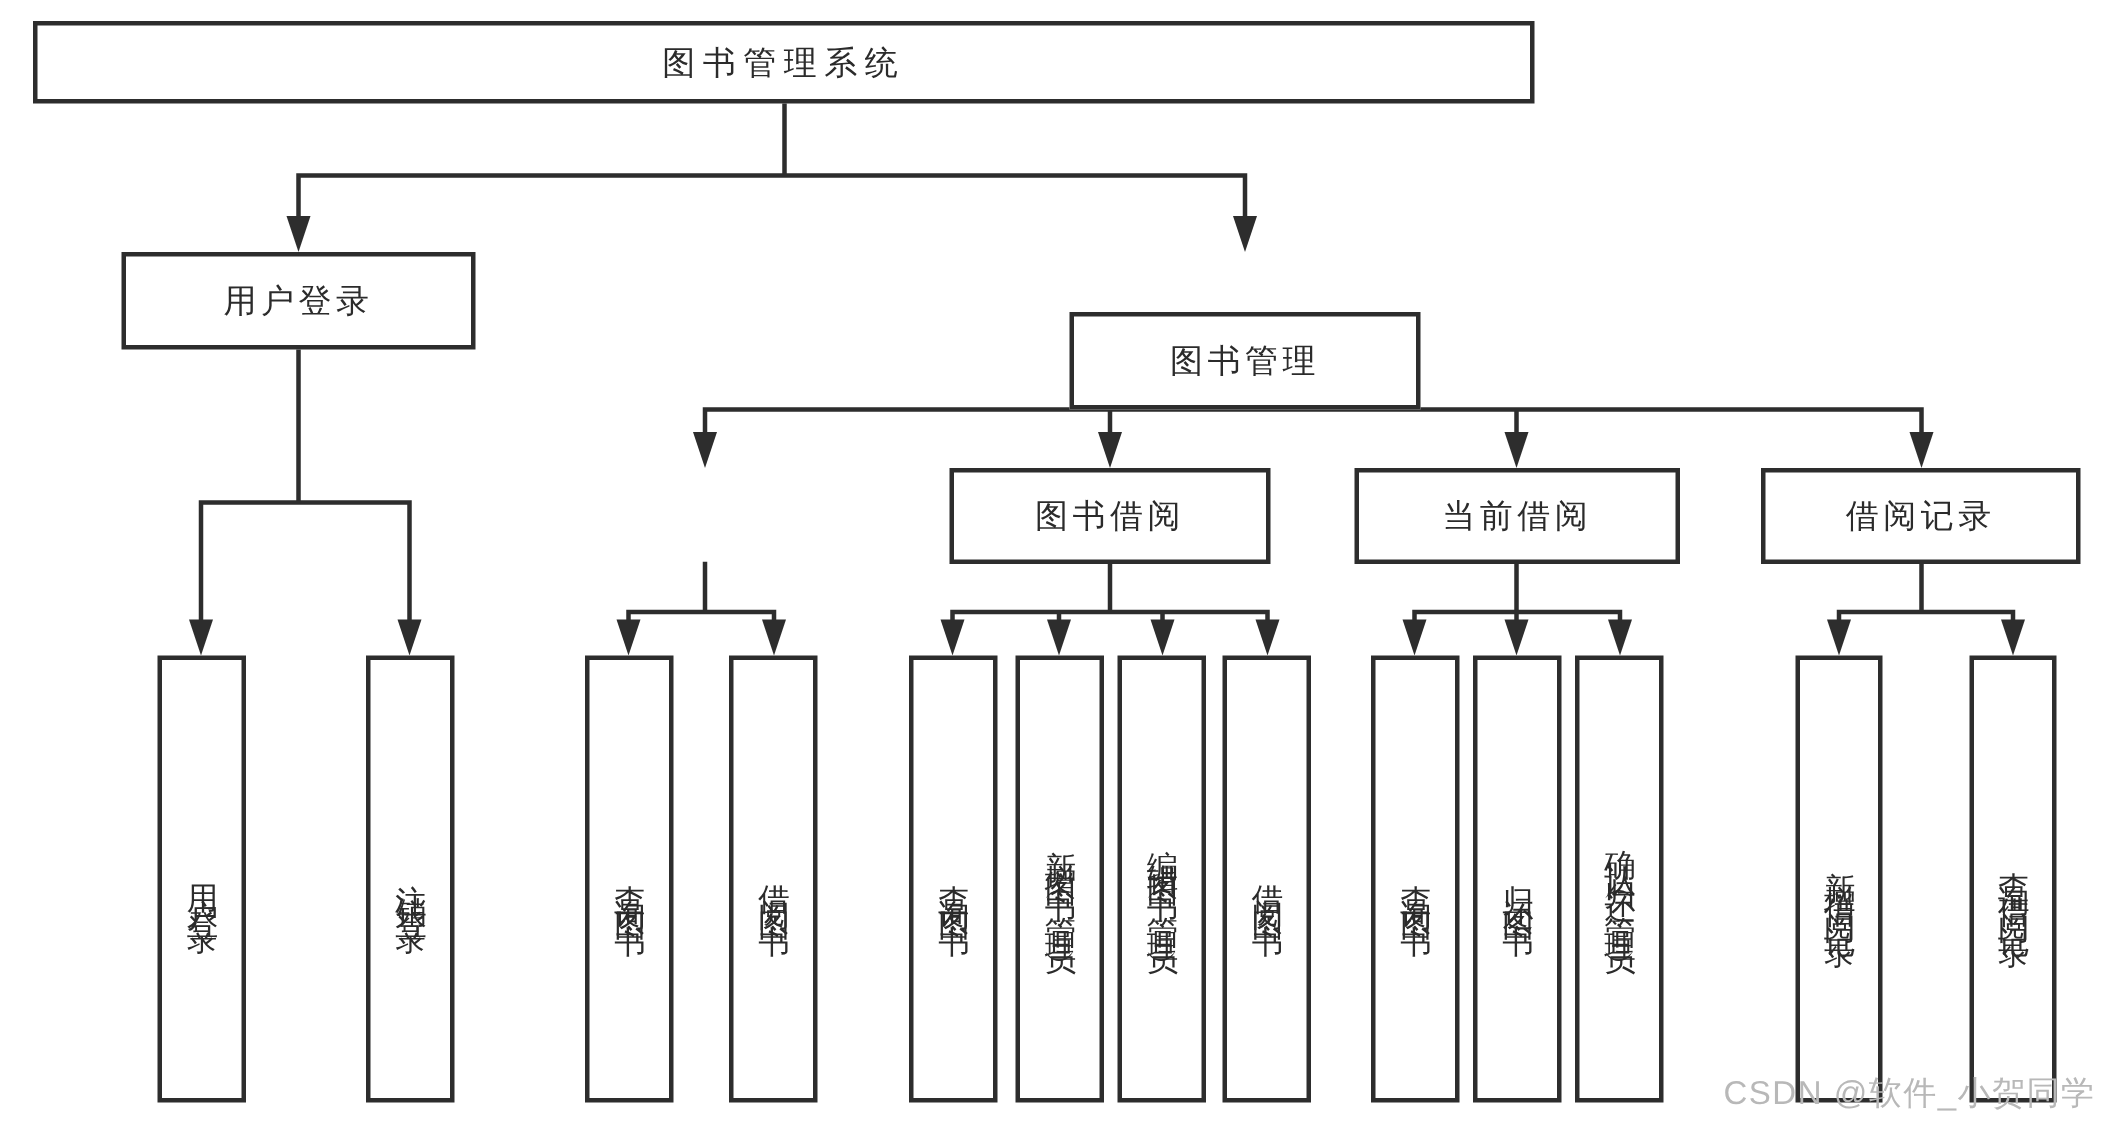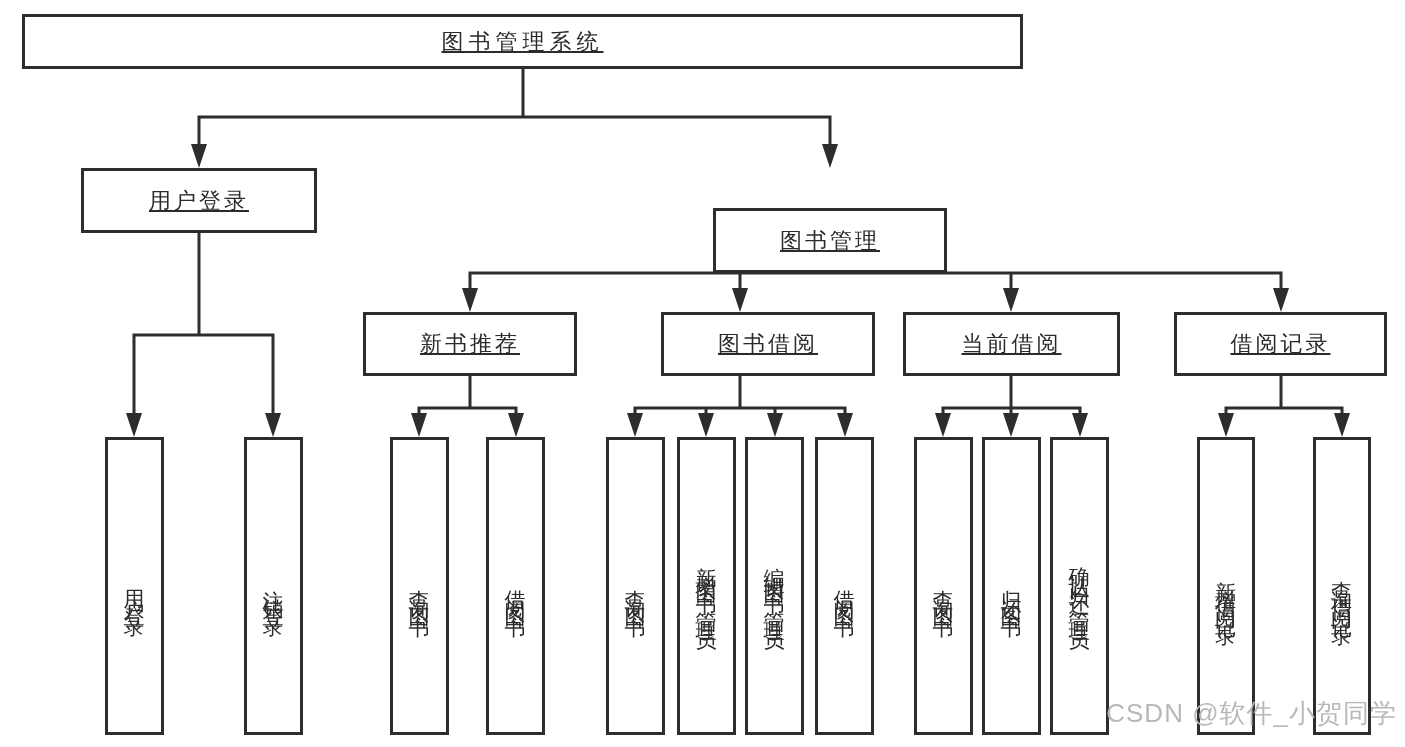--- a/index.html
+++ b/index.html
@@ -26,21 +26,20 @@
     box-sizing: border-box;
     border: 3px solid #2d2d2d;
     background: #ffffff;
     display: flex;
     align-items: center;
     justify-content: center;
     color: #2b2b2b;
     font-size: 22px;
     letter-spacing: 3px;
     white-space: nowrap;
-    text-decoration: underline;
   }
   .root-box { letter-spacing: 5px; }
   .vbox {
     position: absolute;
     box-sizing: border-box;
     border: 3px solid #2d2d2d;
     background: #ffffff;
     width: 59px;
     top: 437px;
     height: 298px;
@@ -53,22 +52,22 @@
   .vbox span {
     writing-mode: vertical-lr;
     text-orientation: mixed;
     line-height: 1;
     letter-spacing: 9px;
     text-indent: 9px;
   }
   .watermark {
     position: absolute;
     right: 8px;
-    bottom: 16px;
-    font-size: 26px;
+    bottom: 3px;
+    font-size: 22px;
     letter-spacing: 1px;
     color: #b8b8b8;
     z-index: 5;
   }
 </style>
 </head>
 <body>
 
 <div class="canvas">
 
@@ -116,24 +115,21 @@
     <span>图书管理系统</span>
   </div>
 
   <div class="hbox" style="left:81px; top:168px; width:236px; height:65px;">
     <span>用户登录</span>
   </div>
   <div class="hbox" style="left:713px; top:168px; width:234px; height:65px;margin-top:40px;">
     <span>图书管理</span>
   </div>
 
-  <div class="hbox" style="left:363px; top:312px; width:214px; height:64px;">
-    <span>新书推荐</span>
-  </div>
-  <div class="hbox" style="left:633px; top:312px; width:214px; height:64px;margin-left:28px;">
+  <div class="hbox" style="left:633px; top:312px; width:214px; height:64px;">
     <span>图书借阅</span>
   </div>
   <div class="hbox" style="left:903px; top:312px; width:217px; height:64px;text-align:center;">
     <span>当前借阅</span>
   </div>
   <div class="hbox" style="left:1174px; top:312px; width:213px; height:64px;">
     <span>借阅记录</span>
   </div>
 
   <div class="vbox" style="left:105px;">

